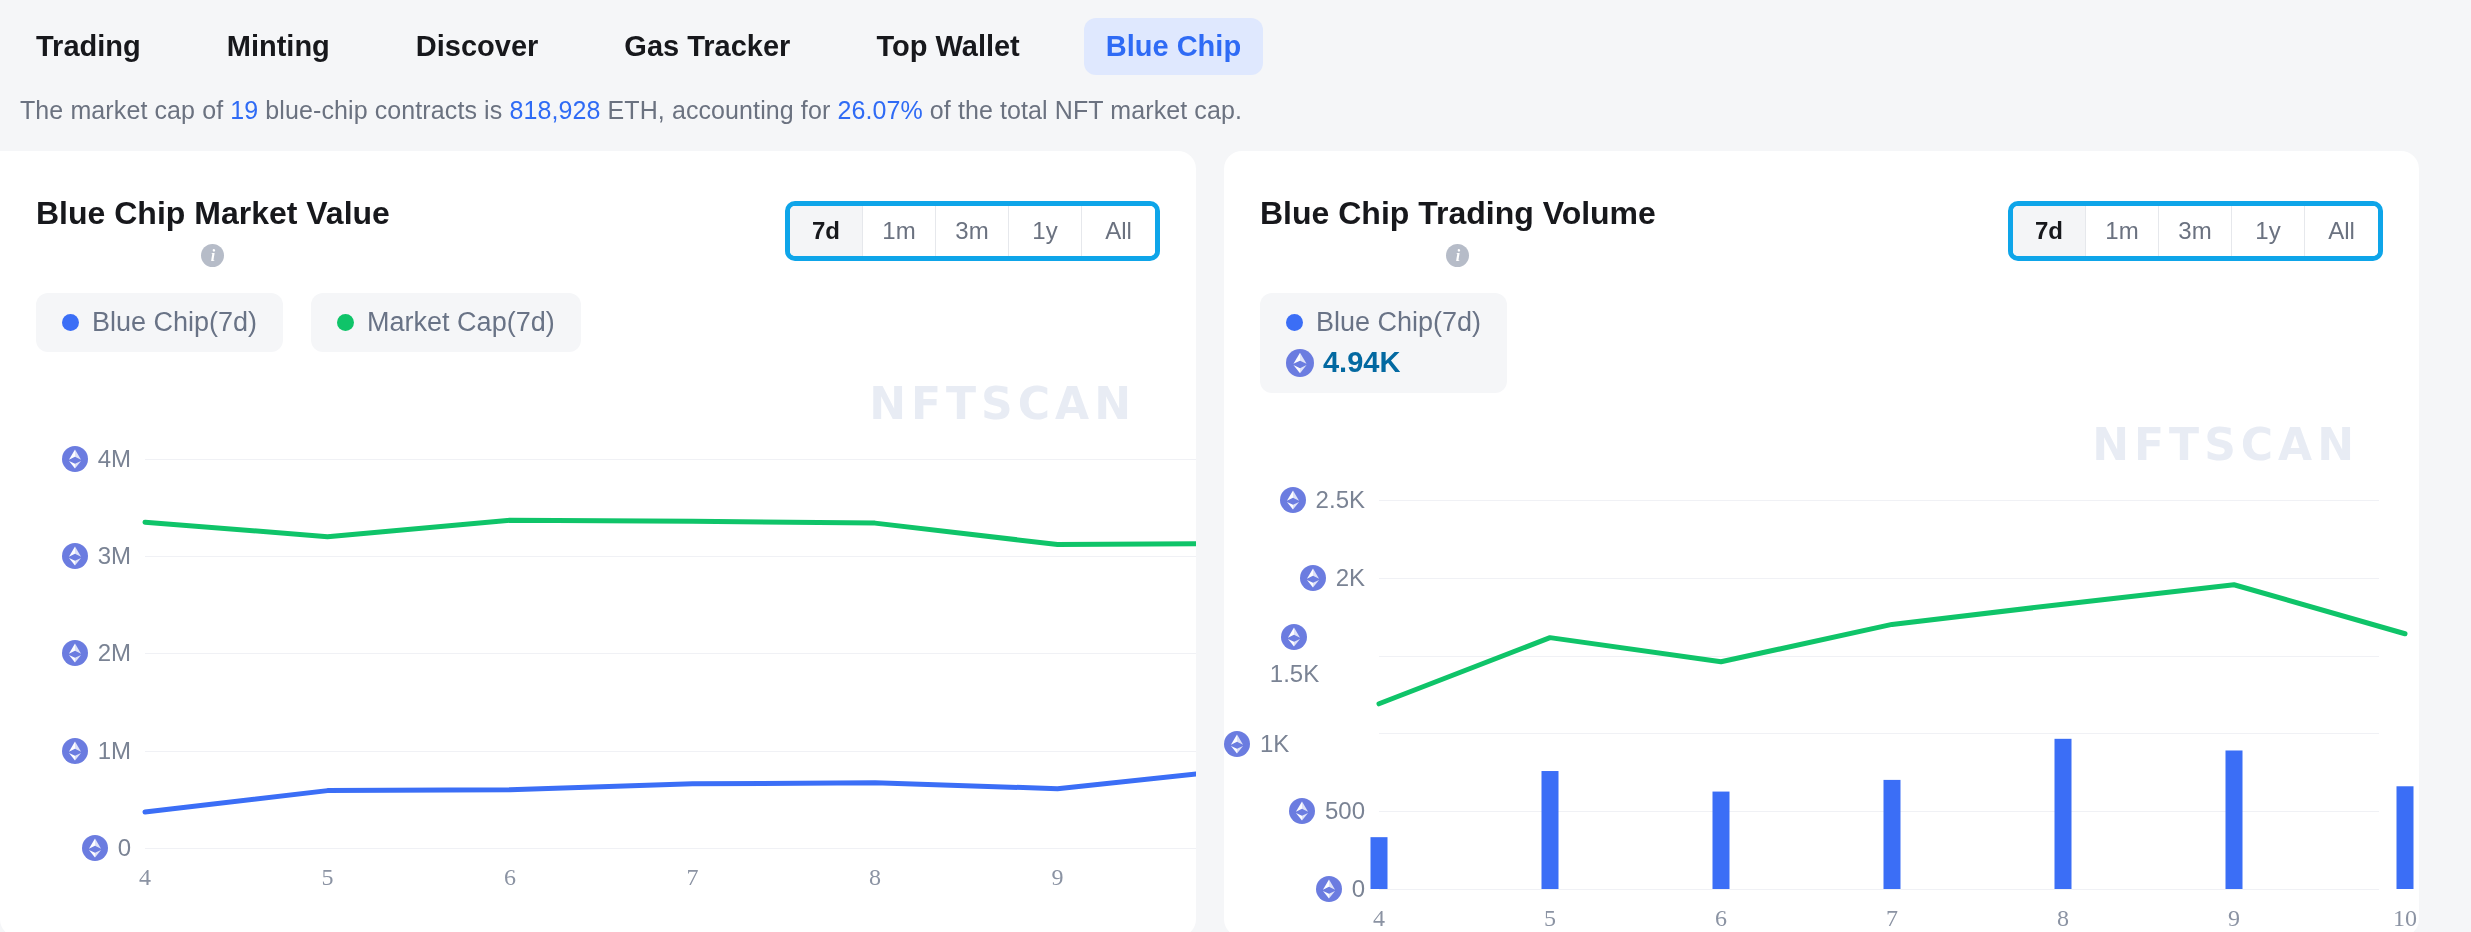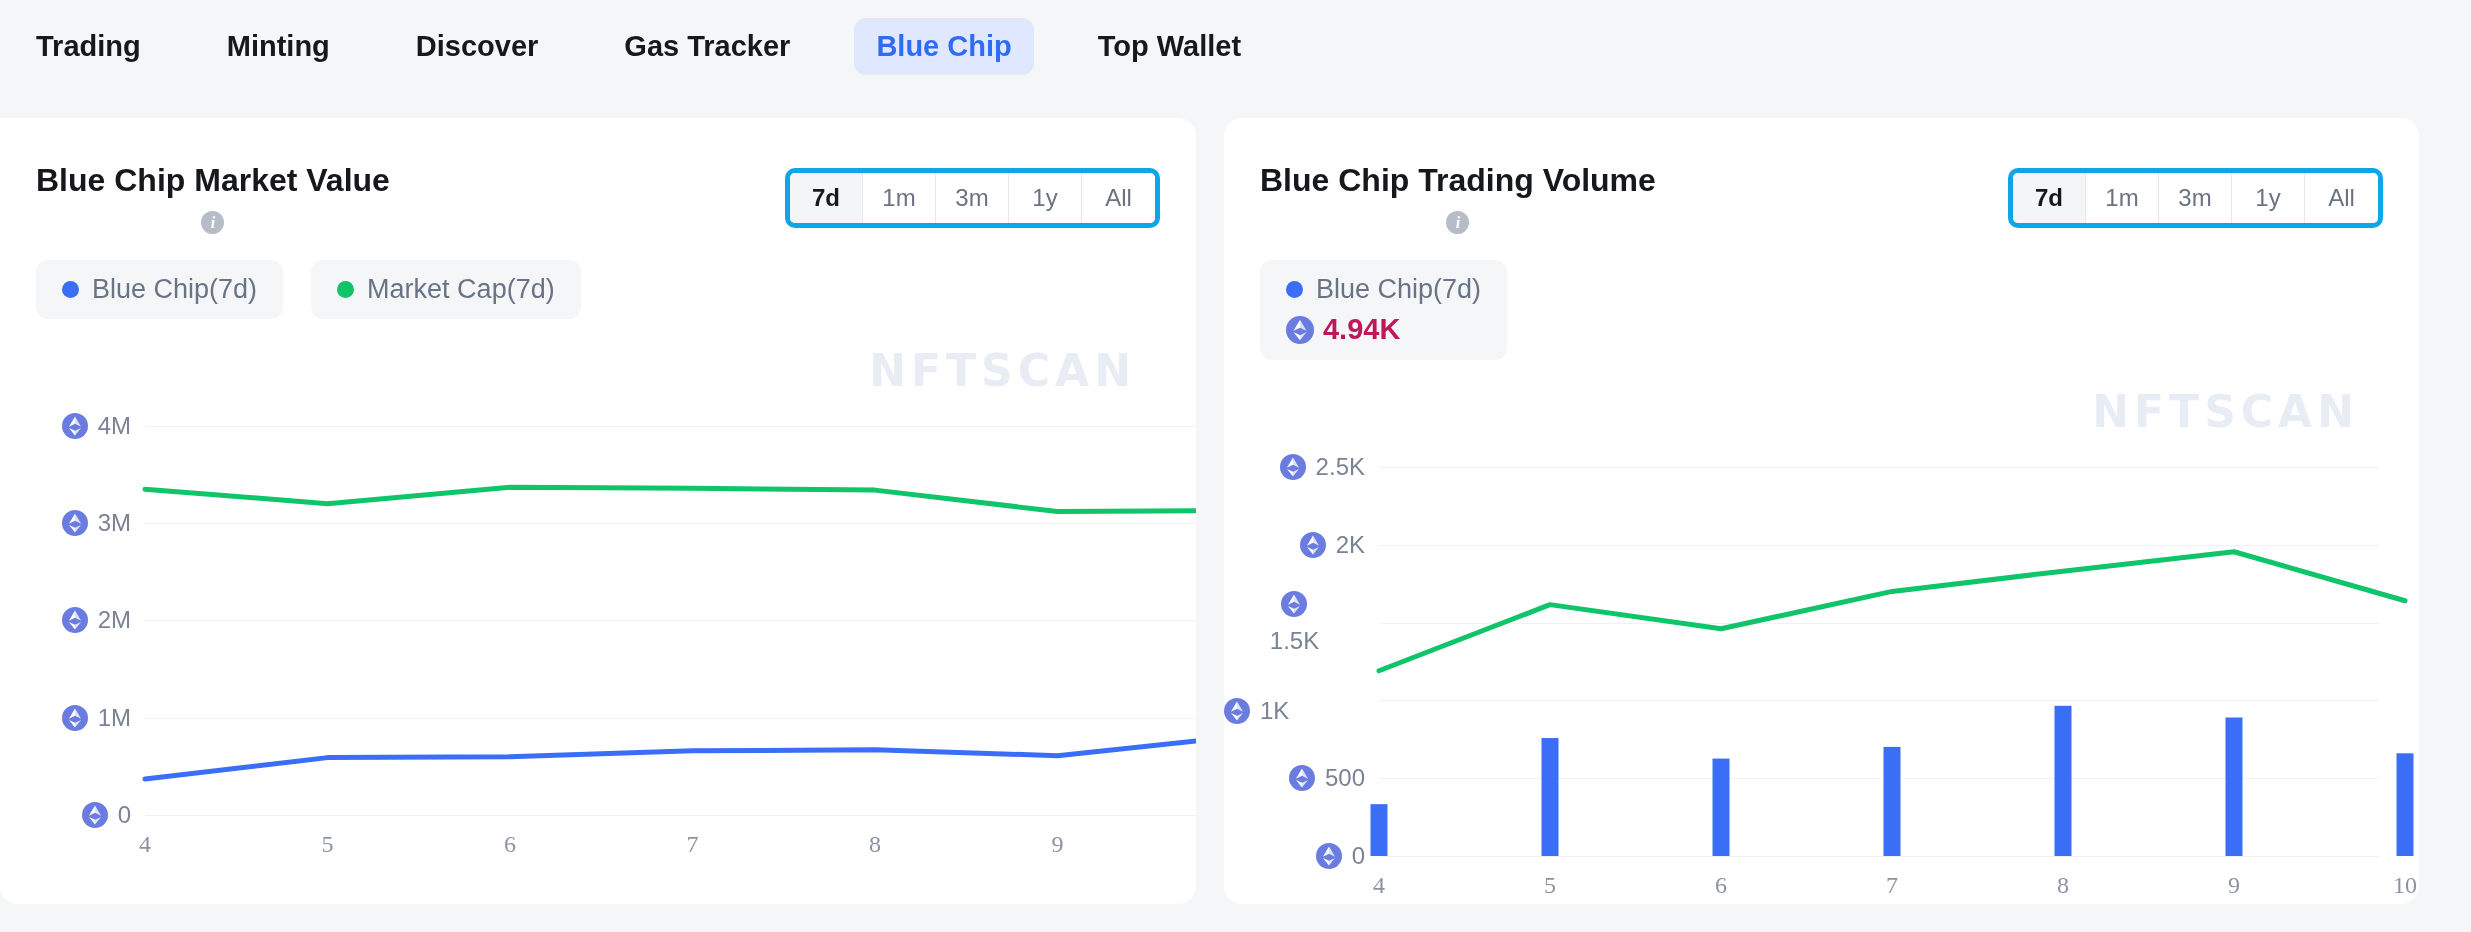--- a/index.html
+++ b/index.html
@@ -76,21 +76,21 @@
   .legend {
     background: #f5f6f8; border-radius: 12px;
     padding: 14px 26px; display: flex; flex-direction: column; gap: 8px;
     min-width: 60px;
   }
   .legend-top { display: flex; align-items: center; gap: 13px; }
   .dot { width: 17px; height: 17px; border-radius: 50%; flex: none; }
   .dot.blue  { background: #3b6ef6; }
   .dot.green { background: #0fc469; }
   .legend-label { font-size: 27px; color: #697386; white-space: nowrap; }
-  .legend-val { display: flex; align-items: center; gap: 9px; font-size: 29px; font-weight: bold; color: #be185d; }
+  .legend-val { display: flex; align-items: center; gap: 9px; font-size: 29px; font-weight: bold; color: #0369a1; }
 
   
   .eth {
     width: 28px; height: 28px; border-radius: 50%;
     background: #6b7ce0; flex: none;
     display: inline-flex; align-items: center; justify-content: center;
   }
   .eth svg { display: block; }
 
   
@@ -122,24 +122,25 @@
 </head>
 <body>
 
 <div class="page">
 
   <div class="nav">
     <div class="nav-item">Trading</div>
     <div class="nav-item">Minting</div>
     <div class="nav-item">Discover</div>
     <div class="nav-item">Gas Tracker</div>
+    <div class="nav-item">Top Wallet</div>
     <div class="nav-item active">Blue Chip</div>
-    <div class="nav-item">Top Wallet</div>
   </div>
 
+  <div class="summary"><span>The market cap of </span><span class="hl">19</span><span> blue-chip contracts is </span><span class="hl">818,928</span><span> ETH, accounting for </span><span class="hl">26.07%</span><span> of the total NFT market cap.</span></div>
 
   <div class="cards">
 
     <div class="card left">
       <div class="card-head">
         <div class="card-title">
           <span>Blue Chip Market Value</span>
           <span class="info-icon">i</span>
         </div>
         <div class="periods">

